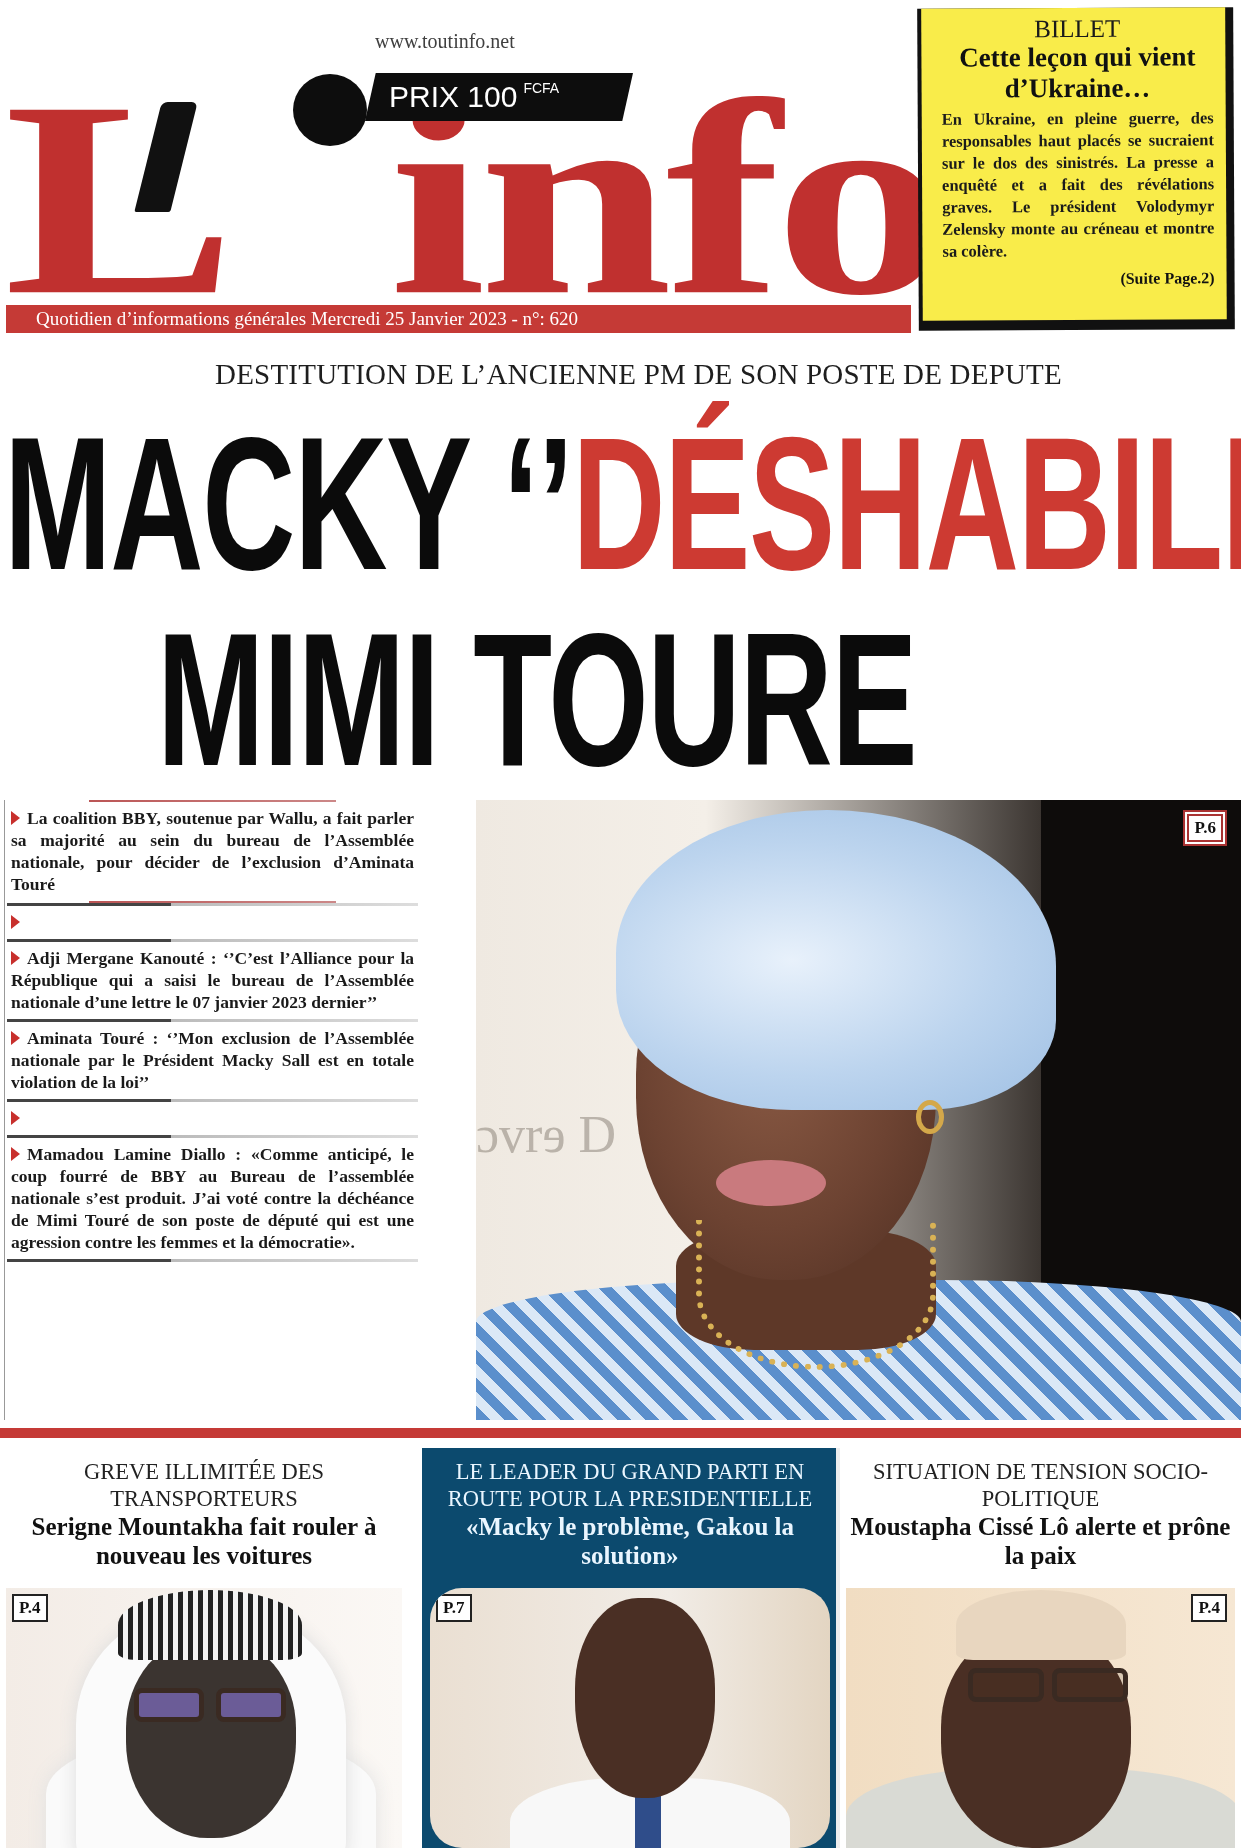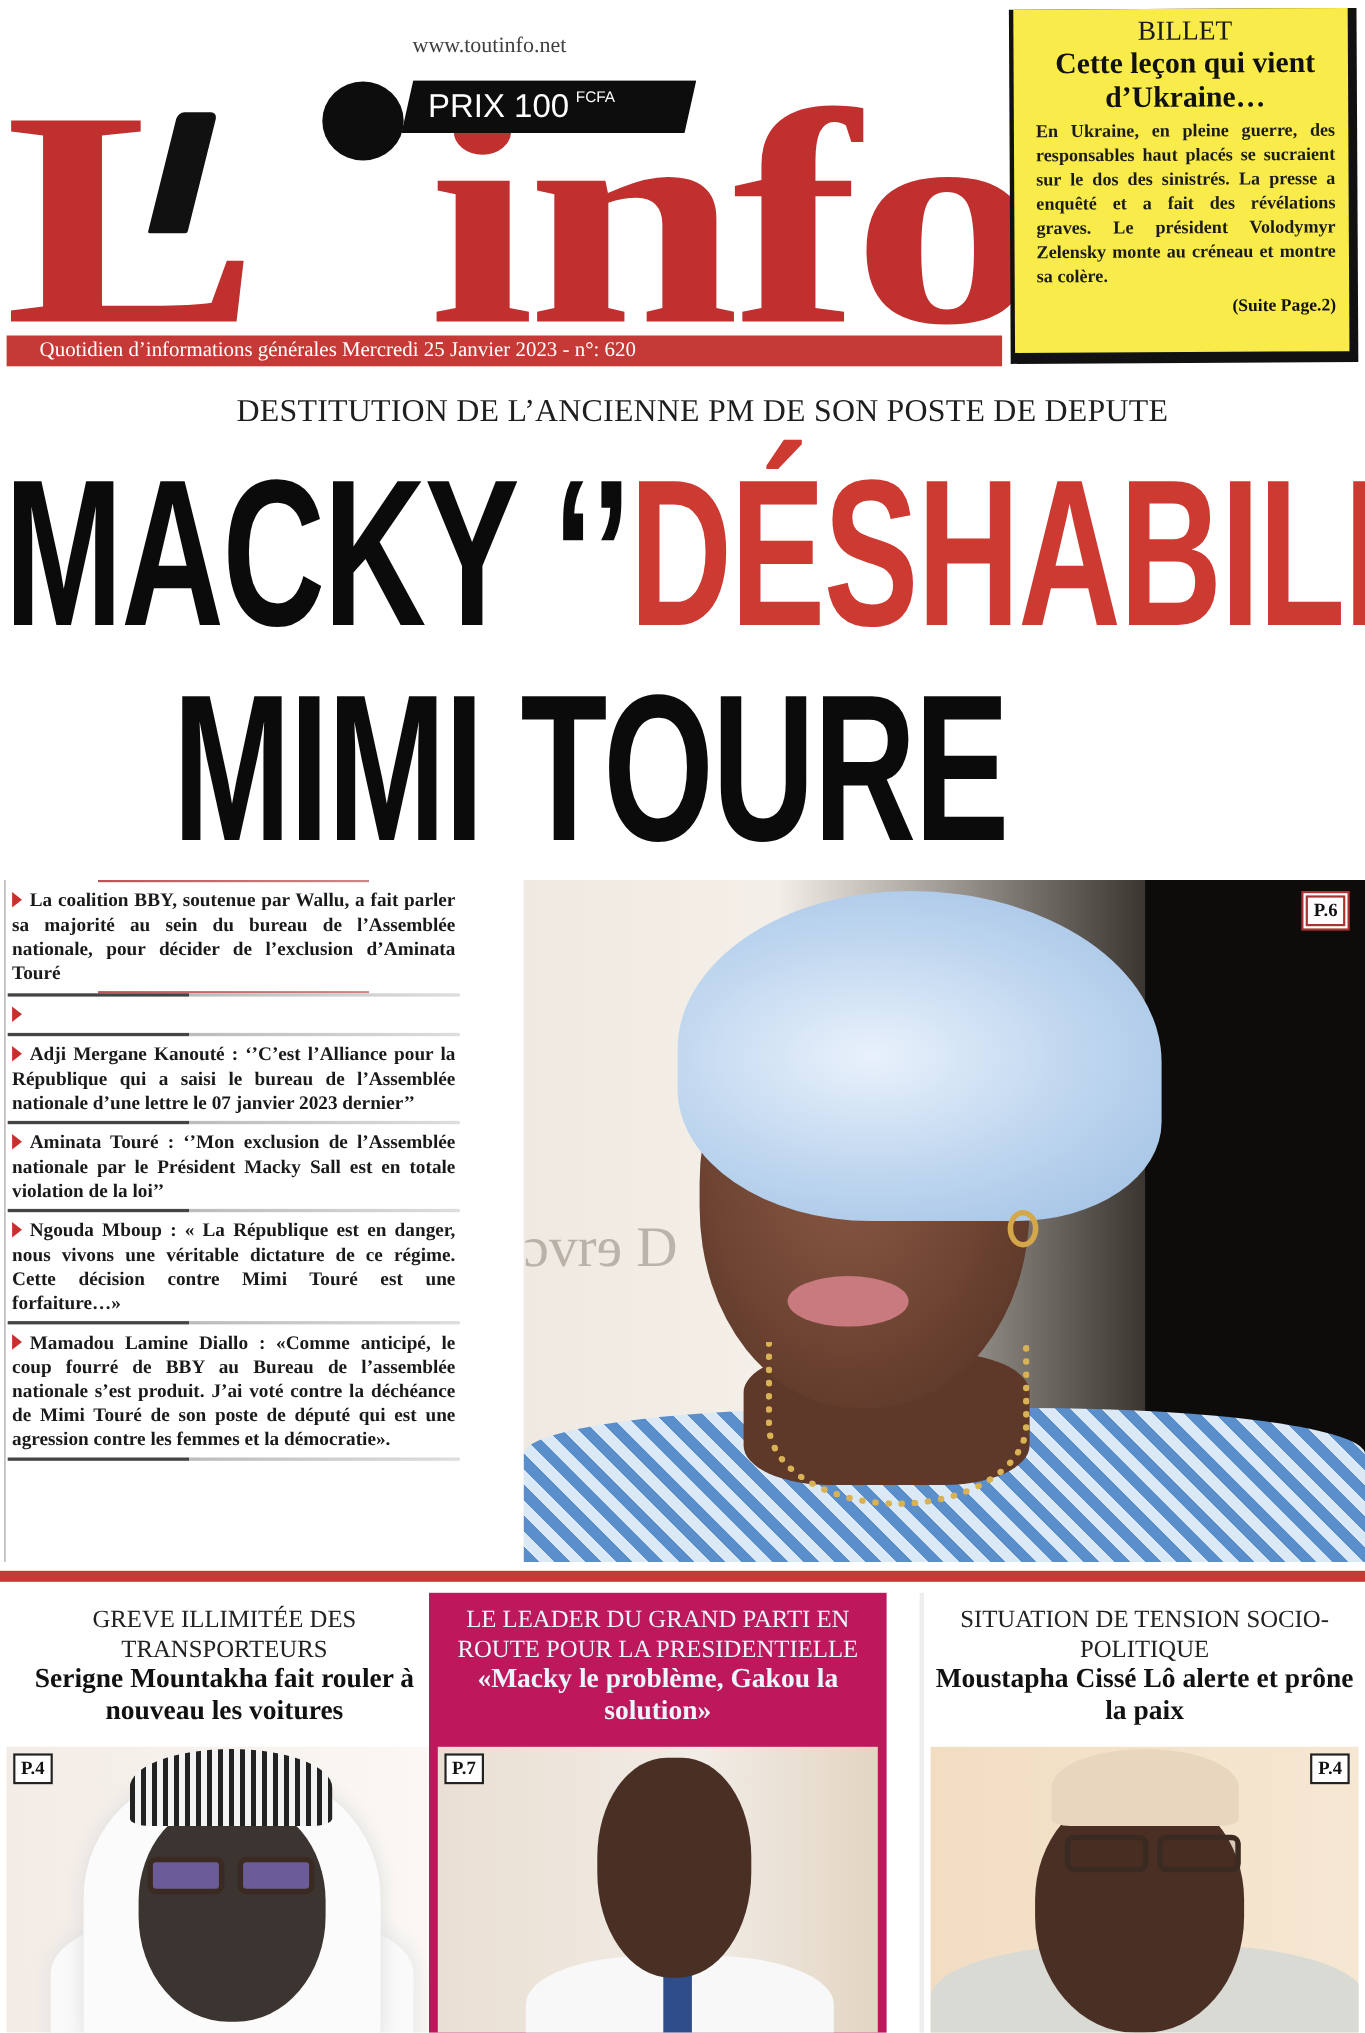--- a/index.html
+++ b/index.html
@@ -124,31 +124,31 @@
     padding: 2px 5px; line-height: 20px; color: #111;
   }
   .page-tag.red-frame { border-color: #a33; box-shadow: 0 0 0 2px #fff, 0 0 0 4px #a33; }
 
   
   .red-rule { position: absolute; left: 0; top: 1428px; width: 1241px; height: 10px; background: #c53a36; }
 
   
   .teaser { position: absolute; top: 1448px; height: 400px; overflow: hidden; }
   .teaser-1 { left: 0; width: 408px; }
-  .teaser-2 { left: 390px; width: 416px; background: #be185d; padding: 0 6px; }
+  .teaser-2 { left: 422px; width: 416px; background: #0c4a6e; padding: 0 6px; }
   .teaser-3 { left: 836px; width: 405px; border-left: 4px solid #eee; }
   .t-kicker { text-align: center; font-size: 22.5px; line-height: 27px; color: #222; }
   .t-title { text-align: center; font-size: 25px; font-weight: bold; line-height: 29px; color: #111; }
   .teaser-2 .t-kicker, .teaser-2 .t-title { color: #eaf6ff; }
   .t-head { height: 132px; padding-top: 10px; }
   .t-photo { position: absolute; left: 6px; right: 6px; top: 140px; bottom: 0; overflow: hidden; }
   .teaser-2 .t-photo { left: 8px; right: 8px; }
 
   .ph1 { background: linear-gradient(90deg, #f3ece6 0, #fbf8f5 100%); }
-  .ph2 { background: linear-gradient(90deg, #eadfd2 0, #f1ece6 60%, #e3d5c2 100%); }
+  .ph2 { background: linear-gradient(90deg, #eadfd2 0, #f1ece6 60%, #e3d5c2 100%); border-radius: 32px; }
   .ph3 { background: linear-gradient(90deg, #f1ddc2 0, #f6e7d3 100%); }
   .fig-hood { position: absolute; background: #fbfbfb; border-radius: 45% 45% 10% 10%; box-shadow: 0 0 18px #ddd; }
   .fig-cap { position: absolute; border-radius: 50% 50% 10% 10%; }
   .fig-face { position: absolute; border-radius: 45% 45% 48% 48%; }
   .fig-glasses { position: absolute; height: 34px; border: 5px solid #3a2a22; border-radius: 8px; }
   .fig-body { position: absolute; border-radius: 40% 40% 0 0; }
   .fig-tie { position: absolute; width: 26px; background: #2f4d8a; }
 </style>
 </head>
 <body>
@@ -191,21 +191,21 @@
     <div class="bullet-sep red"></div>
     <div class="bullet"><span class="tri"></span><span>La coalition BBY, soutenue par Wallu, a fait parler sa majorité au sein du bureau de l’Assemblée nationale, pour décider de l’exclusion d’Aminata Touré</span></div>
     <div class="bullet-sep red"></div>
     <div class="bullet-sep"></div>
     <div class="bullet"><span class="tri"></span></div>
     <div class="bullet-sep"></div>
     <div class="bullet"><span class="tri"></span><span>Adji Mergane Kanouté : ‘’C’est l’Alliance pour la République qui a saisi le bureau de l’Assemblée nationale d’une lettre le 07 janvier 2023 dernier’’</span></div>
     <div class="bullet-sep"></div>
     <div class="bullet"><span class="tri"></span><span>Aminata Touré : ‘’Mon exclusion de l’Assemblée nationale par le Président Macky Sall est en totale violation de la loi’’</span></div>
     <div class="bullet-sep"></div>
-    <div class="bullet"><span class="tri"></span><span>Ngouda Mboup : « La République est en danger, nous vivons une véritable dictature de ce régime. Cette décision contre Mimi Touré est une forfaiture…»</span></div>
+    <div class="bullet"><span class="tri"></span></div>
     <div class="bullet-sep"></div>
     <div class="bullet"><span class="tri"></span><span>Mamadou Lamine Diallo : «Comme anticipé, le coup fourré de BBY au Bureau de l’assemblée nationale s’est produit. J’ai voté contre la déchéance de Mimi Touré de son poste de député qui est une agression contre les femmes et la démocratie».</span></div>
     <div class="bullet-sep"></div>
   </div>
 
   <figure class="photo-main">
     <div class="pm-bg-right"></div>
     <div class="pm-watermark">ɔvrɘ D</div>
     <div class="pm-dress"></div>
     <div class="pm-neck"></div>

